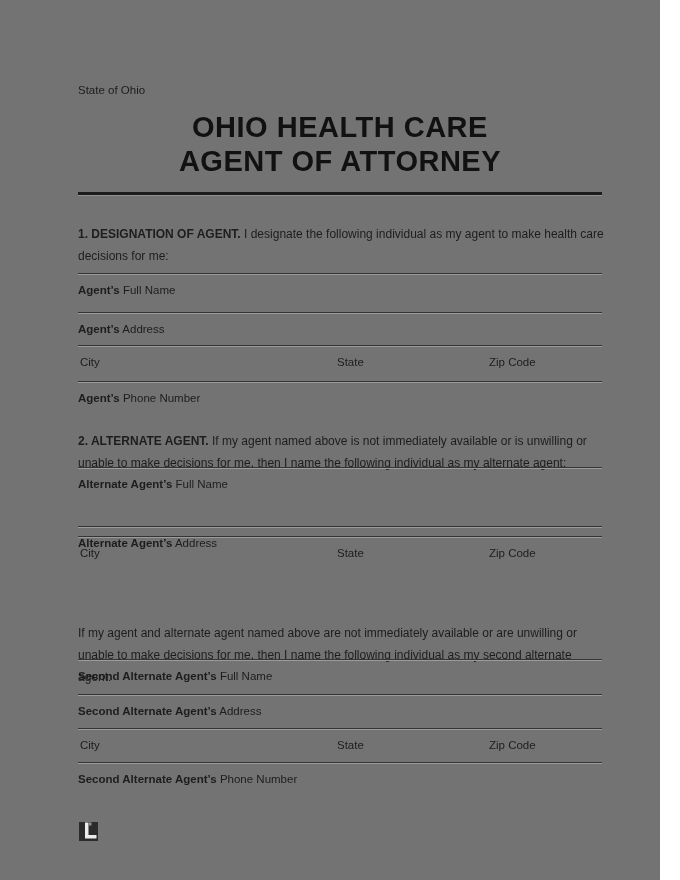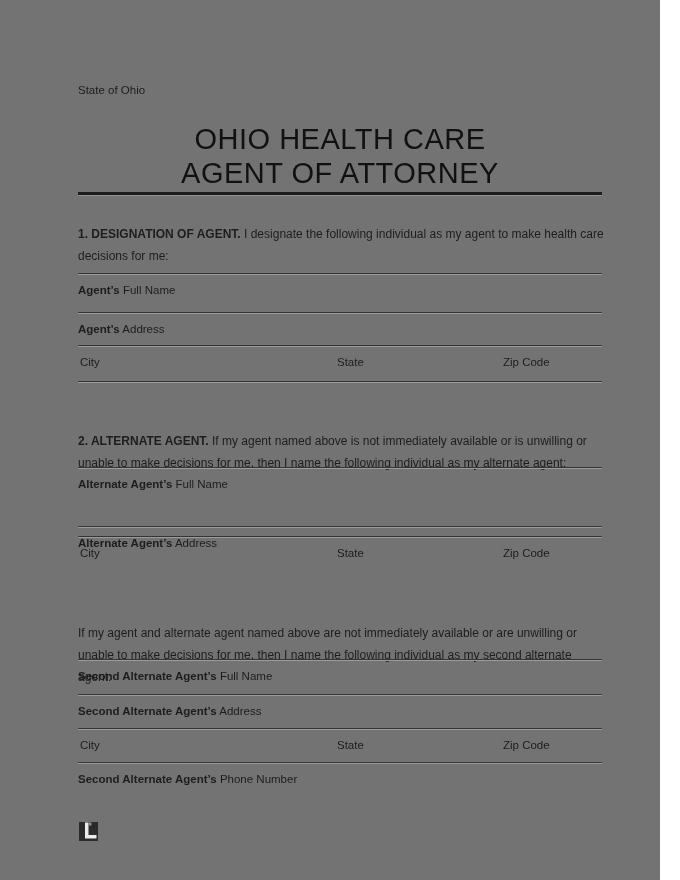--- a/index.html
+++ b/index.html
@@ -16,25 +16,24 @@
   }
   .abs { position: absolute; }
   .state-label {
     left: 78px; top: 84px;
     font-size: 11.5px;
   }
   .title {
     left: 0; top: 110px; width: 680px;
     text-align: center;
     font-size: 29px;
-    font-weight: normal;
+    font-weight: bold;
     line-height: 34px;
     letter-spacing: 0.5px;
     color: #111111;
-    margin-top: 12px;
   }
   .separator {
     left: 78px; top: 192px; width: 524px; height: 4px;
     background: linear-gradient(to bottom,
       var(--separator-dark, #1c1c1c) 0%,
       var(--separator-dark, #1c1c1c) 68%,
       var(--separator-light, #919191) 68%,
       var(--separator-light, #919191) 100%);
   }
   .para {
@@ -53,21 +52,21 @@
   }
   .lbl {
     margin-top: 8px;
     font-size: 11.5px;
     line-height: 14px;
   }
   .lbl b { font-weight: bold; }
   .csz-row { position: relative; height: 14px; }
   .csz-city  { position: absolute; left: 2px; }
   .csz-state { position: absolute; left: 259px; text-align: right; }
-  .csz-zip   { position: absolute; left: 425px; }
+  .csz-zip   { position: absolute; left: 411px; }
   .logo {
     left: 79px; top: 822px; width: 19px; height: 19px;
   }
   .logo svg { display: block; width: 19px; height: 19px; }
 </style>
 </head>
 <body>
 
 <div class="page">
 
@@ -105,20 +104,24 @@
     <div class="rule"></div>
     <div class="lbl csz-row">
       <span class="csz-city">City</span>
       <span class="csz-state">State</span>
       <span class="csz-zip">Zip Code</span>
     </div>
   </div>
 
   <div class="abs field" style="top:381px">
     <div class="rule"></div>
+    <div class="lbl">
+      <b>Agent’s</b>
+      <span>Phone Number</span>
+    </div>
   </div>
 
   <div class="abs para" style="top:414px">
     <b>2. ALTERNATE AGENT.</b>
     <span>If my agent named above is not immediately available or is unwilling or unable to make decisions for me, then I name the following individual as my alternate agent:</span>
   </div>
 
   <div class="abs field" style="top:467px">
     <div class="rule"></div>
     <div class="lbl">

